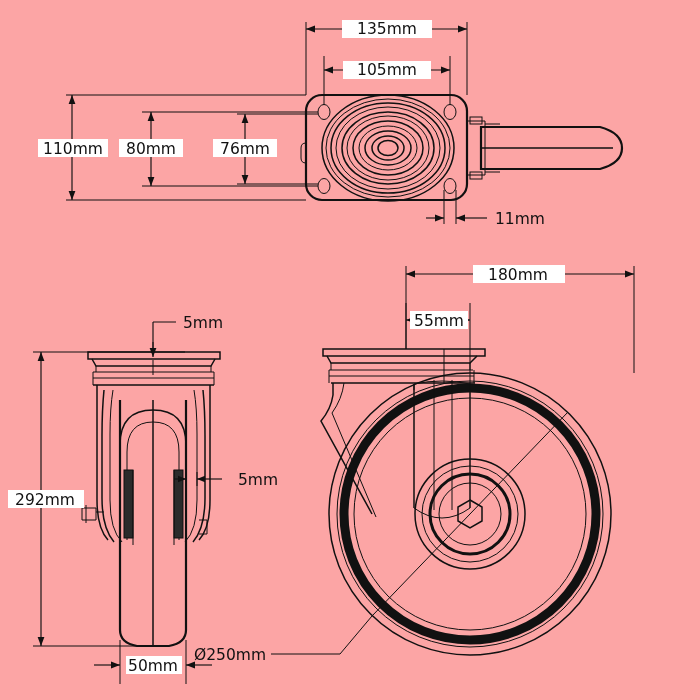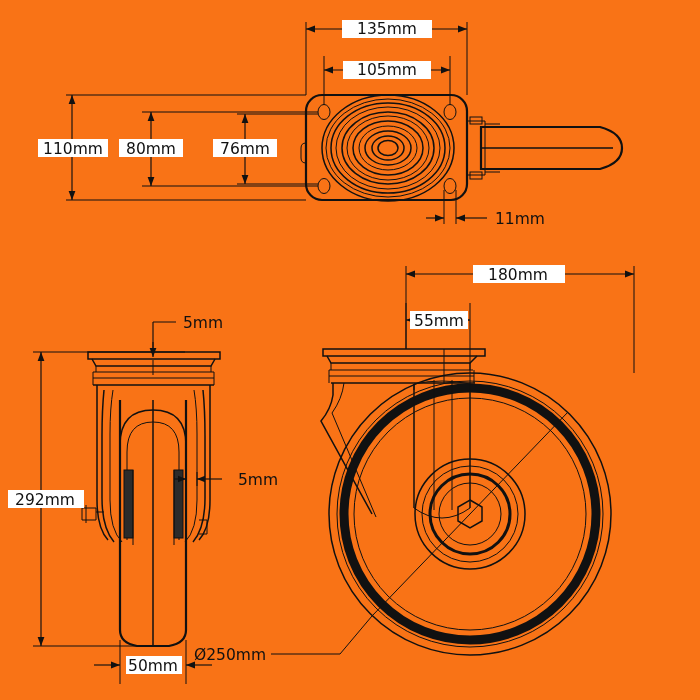--- a/index.html
+++ b/index.html
@@ -10,21 +10,21 @@
   body {
     width: 700px;
     height: 700px;
     font-family: "DejaVu Sans", sans-serif;
     overflow: hidden;
   }
   #drawing-root {
     position: relative;
     width: 700px;
     height: 700px;
-    background: #f97316;
+    background: #fca5a5;
   }
   svg.sheet {
     display: block;
     width: 700px;
     height: 700px;
   }
   .dim-text {
     font-family: "DejaVu Sans", sans-serif;
     font-size: 15.5px;
     fill: #111111;

